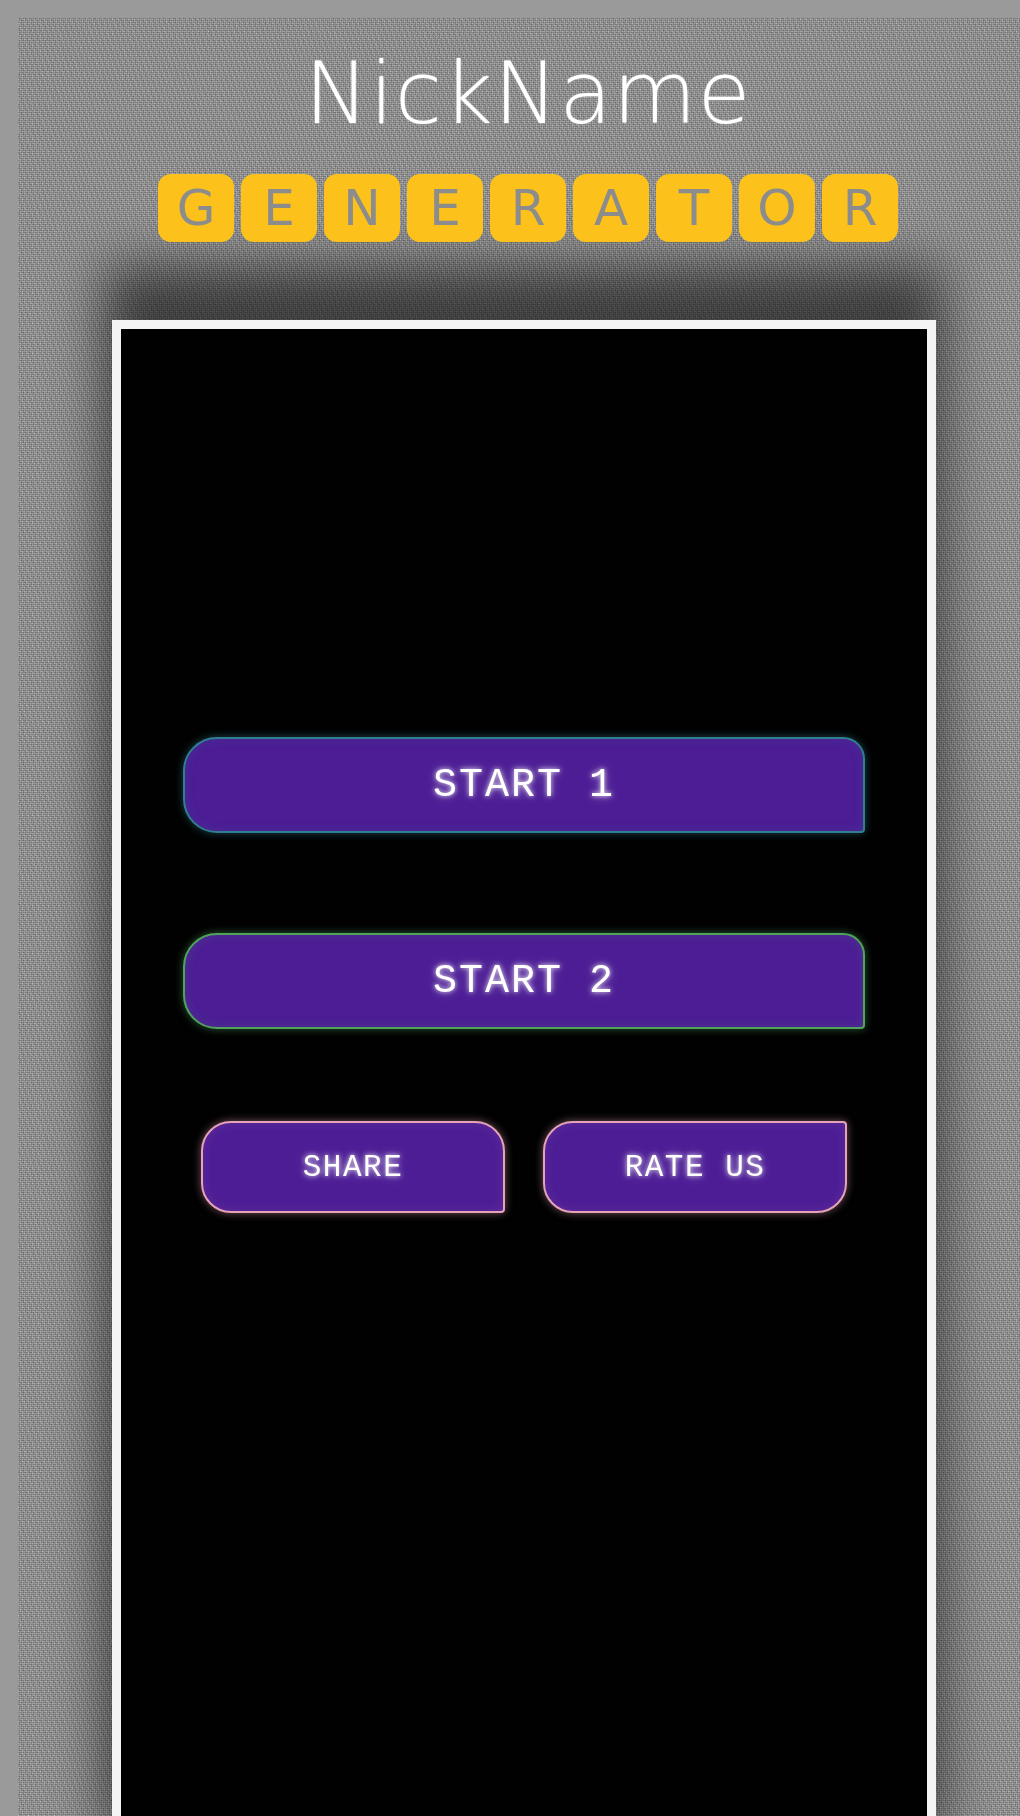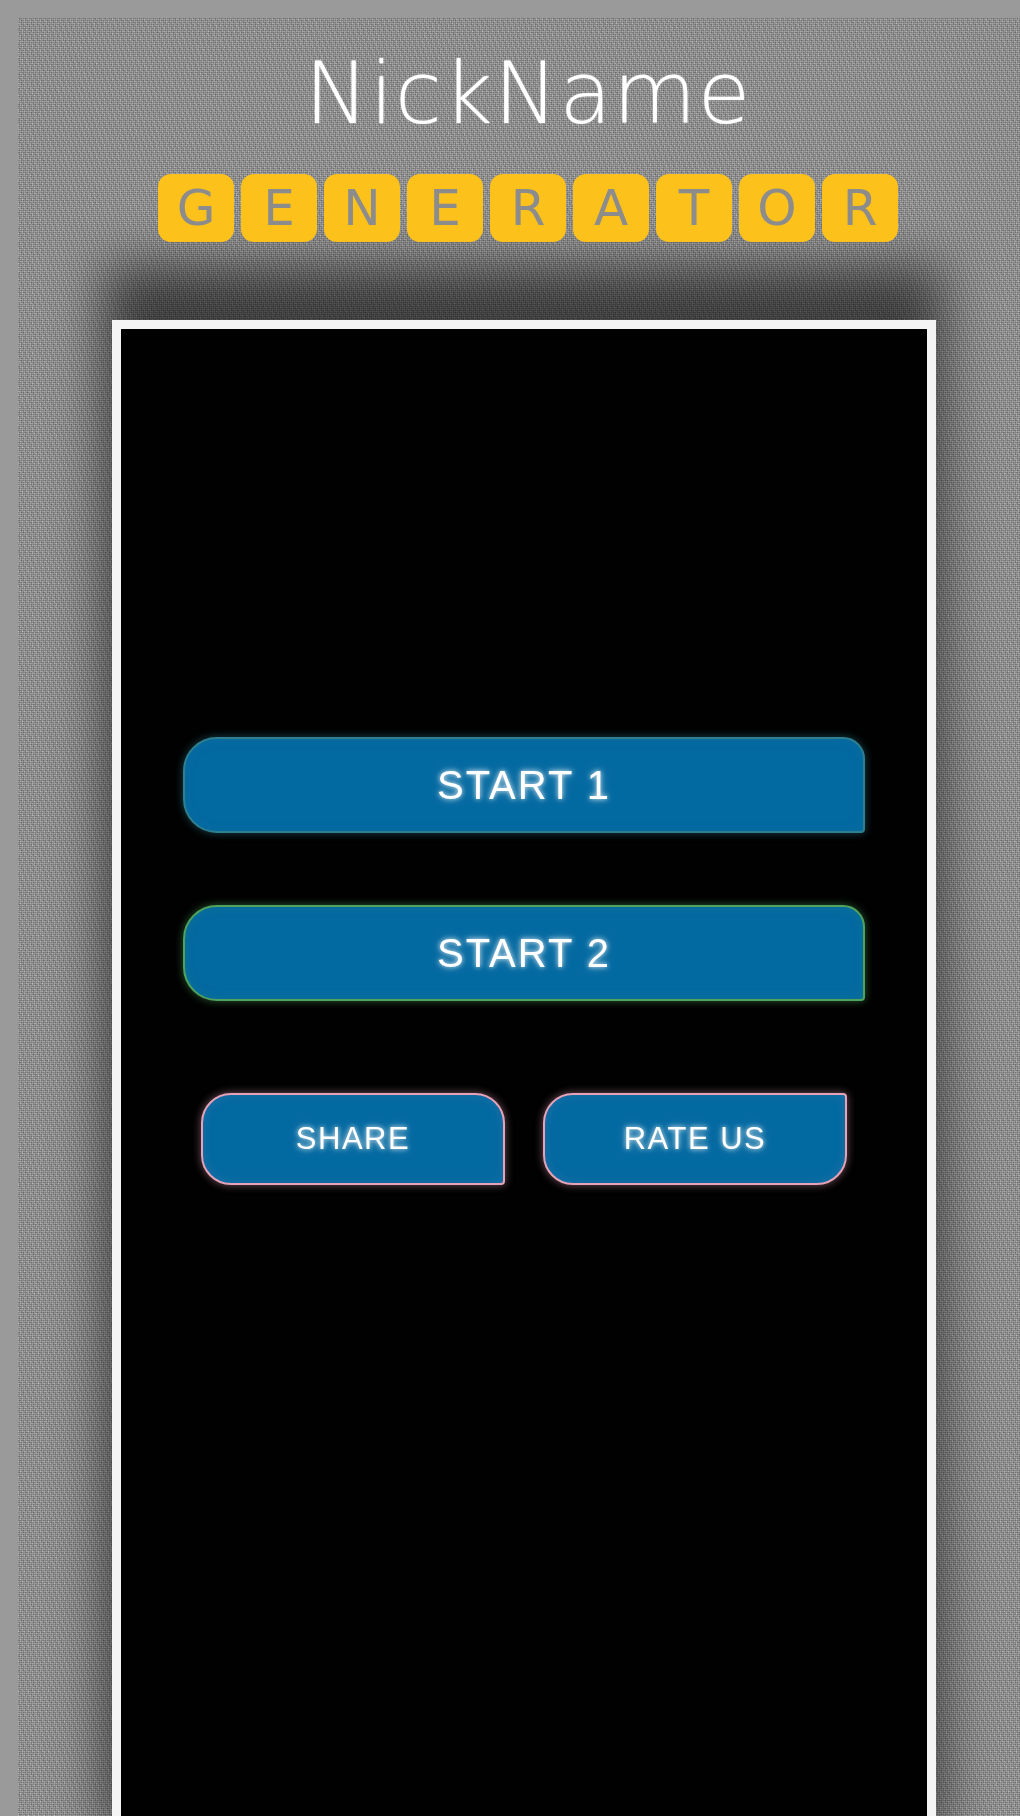--- a/index.html
+++ b/index.html
@@ -110,45 +110,45 @@
     left: 0;
     top: 408px;
     width: 100%;
     padding: 0 62px;
   }
 
   .neon-button {
     display: flex;
     align-items: center;
     justify-content: center;
-    background: #0369a1;
+    background: #4c1d95;
     border-style: solid;
     border-width: 2px;
     color: #ffffff;
-    font-family: Liberation Sans, sans-serif;
+    font-family: Liberation Mono, monospace;
     font-size: 40px;
     font-weight: 400;
     letter-spacing: 2px;
     cursor: pointer;
     text-shadow: 0 0 5px rgba(255,255,255,.85), 0 0 11px rgba(255,255,255,.35);
     user-select: none;
   }
 
   #start-1-button {
     height: 96px;
     width: 100%;
     border-color: #2f7f8f;
     border-radius: 34px 22px 4px 34px;
     box-shadow: 0 0 9px rgba(47,127,143,.55), inset 0 0 12px rgba(47,127,143,.16);
   }
 
   #start-2-button {
     height: 96px;
     width: 100%;
-    margin-top: 72px;
+    margin-top: 100px;
     border-color: #4fa35c;
     border-radius: 34px 22px 4px 34px;
     box-shadow: 0 0 9px rgba(79,163,92,.55), inset 0 0 12px rgba(79,163,92,.16);
   }
 
   #secondary-row {
     display: flex;
     gap: 38px;
     margin-top: 74px;
   }

